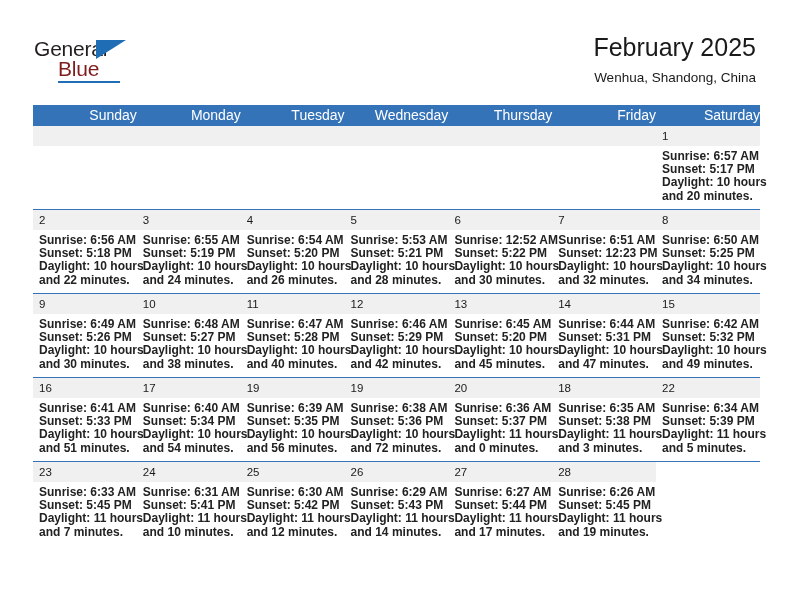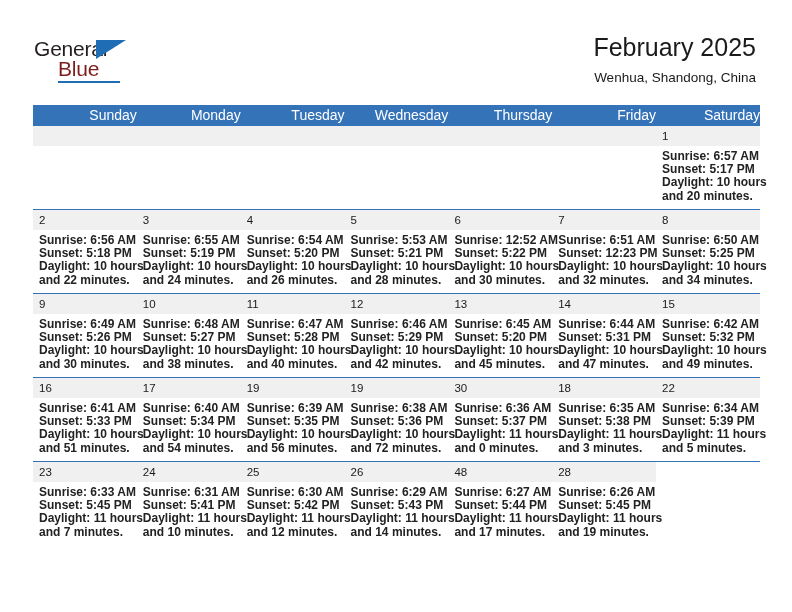--- a/index.html
+++ b/index.html
@@ -378,21 +378,21 @@
           <td>
             <span class="daynum">19</span>
             <div class="info">
               <div>Sunrise: 6:38 AM</div>
               <div>Sunset: 5:36 PM</div>
               <div>Daylight: 10 hours</div>
               <div>and 72 minutes.</div>
             </div>
           </td>
           <td>
-            <span class="daynum">30</span>
+            <span class="daynum">20</span>
             <div class="info">
               <div>Sunrise: 6:36 AM</div>
               <div>Sunset: 5:37 PM</div>
               <div>Daylight: 11 hours</div>
               <div>and 0 minutes.</div>
             </div>
           </td>
           <td>
             <span class="daynum">18</span>
             <div class="info">
@@ -443,21 +443,21 @@
           <td>
             <span class="daynum">26</span>
             <div class="info">
               <div>Sunrise: 6:29 AM</div>
               <div>Sunset: 5:43 PM</div>
               <div>Daylight: 11 hours</div>
               <div>and 14 minutes.</div>
             </div>
           </td>
           <td>
-            <span class="daynum">48</span>
+            <span class="daynum">27</span>
             <div class="info">
               <div>Sunrise: 6:27 AM</div>
               <div>Sunset: 5:44 PM</div>
               <div>Daylight: 11 hours</div>
               <div>and 17 minutes.</div>
             </div>
           </td>
           <td>
             <span class="daynum">28</span>
             <div class="info">

